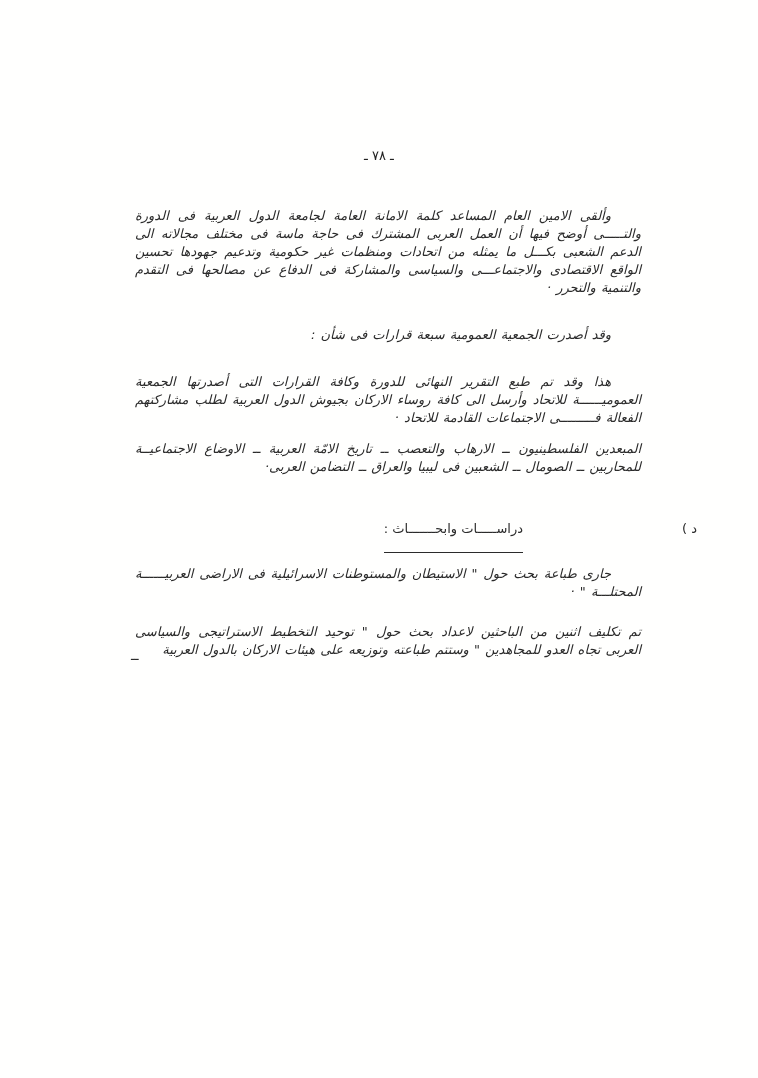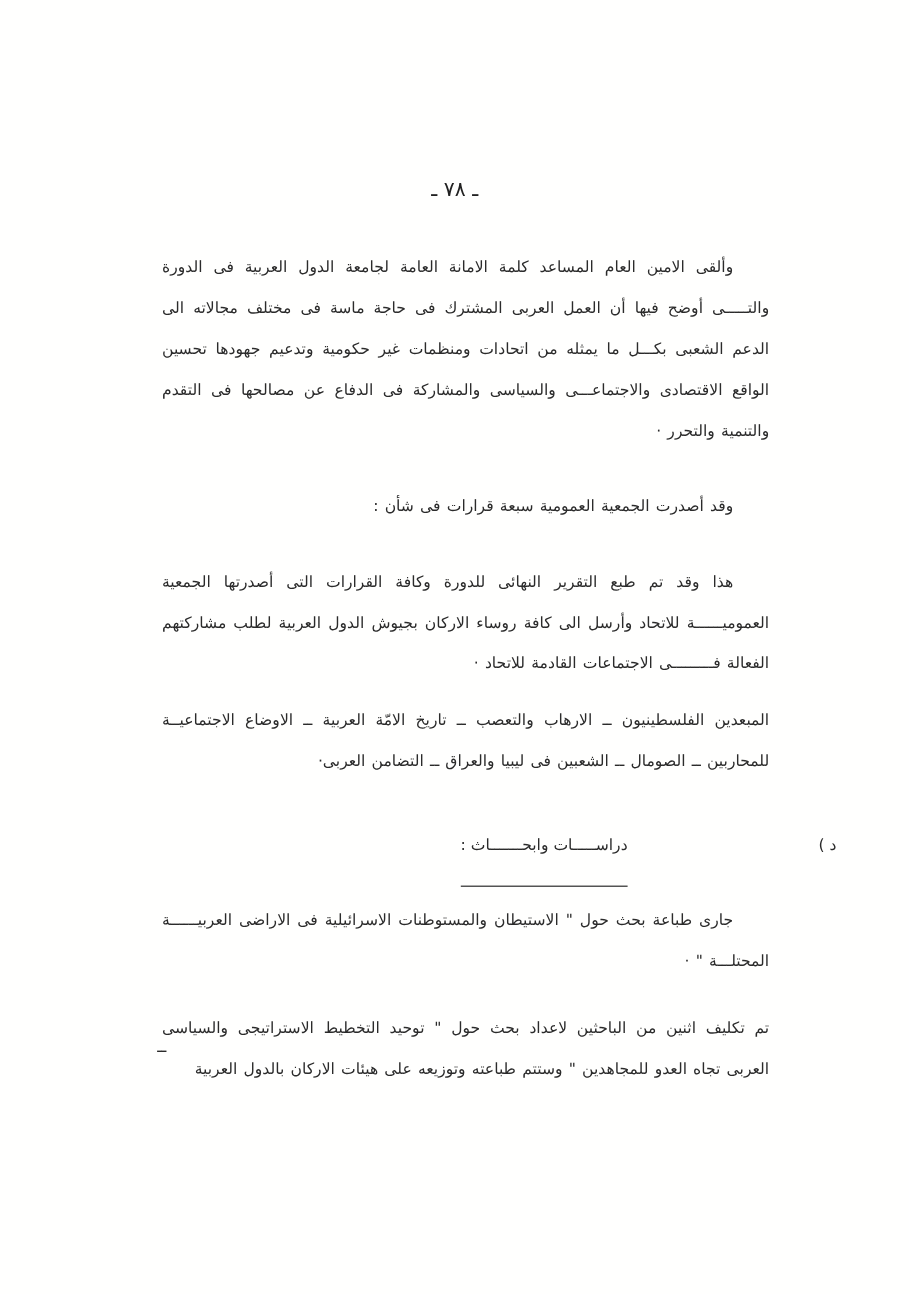--- a/index.html
+++ b/index.html
@@ -16,35 +16,36 @@
     direction: rtl;
     font-family: "DejaVu Sans", sans-serif;
     color: #2b2b2b;
   }
   .page-number {
     position: absolute;
     top: 148px;
     left: 0;
     right: 0;
     text-align: center;
-    font-size: 17px;
+    font-size: 13px;
     letter-spacing: 2px;
     color: #222;
   }
   .body-text {
     position: absolute;
     top: 194px;
     right: 117px;
     width: 506px;
     font-size: 13px;
   }
   .para {
     text-align: justify;
-    line-height: 34px;
+    line-height: 18px;
     word-spacing: 1px;
+    font-style: italic;
   }
   .indent { text-indent: 30px; }
   .mt-lg { margin-top: 29px; }
   .mt-xl { margin-top: 46px; }
   .mt-sm { margin-top: 12px; }
   .section-head {
     position: relative;
     margin-top: 40px;
     padding-right: 118px;
     line-height: 26px;
@@ -52,21 +53,21 @@
   }
   .section-letter {
     position: absolute;
     right: -56px;
     top: 0;
     white-space: nowrap;
   }
   .section-title {
     display: inline-block;
     border-bottom: 1px solid #2b2b2b;
-    padding-bottom: 20px;
+    padding-bottom: 10px;
   }
   .list-row {
     position: relative;
     margin-top: 22px;
   }
   .dash-marker {
     position: absolute;
     left: -4px;
     top: 0;
     line-height: 26px;

